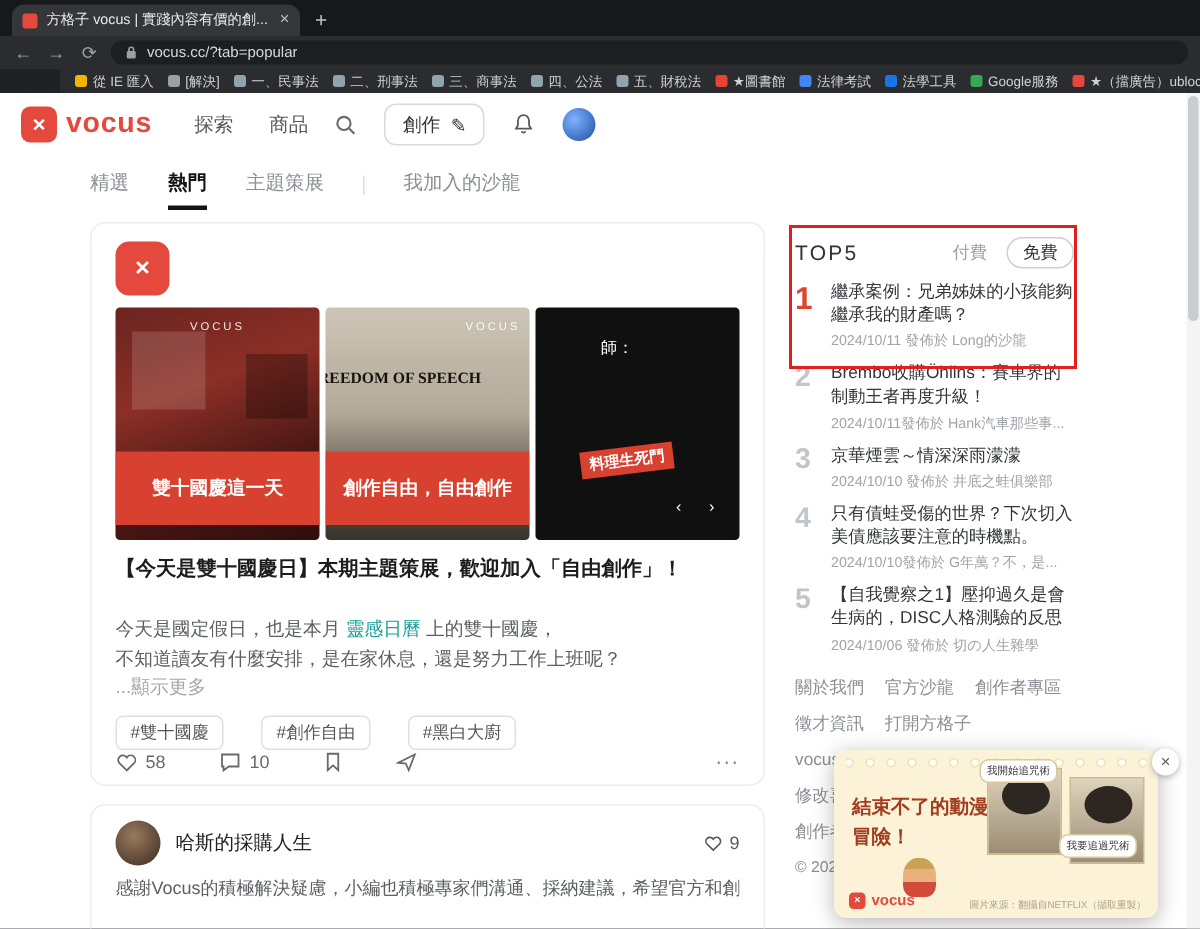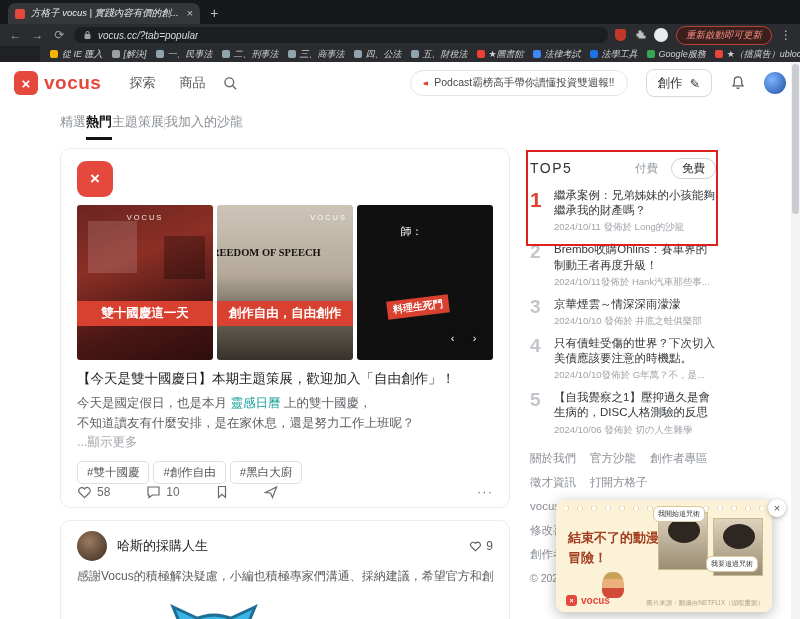--- a/index.html
+++ b/index.html
@@ -1,20 +1,20 @@
 <!DOCTYPE html>
 <html><head>
 <meta charset="utf-8">
 <style>
   * { margin:0; padding:0; box-sizing:border-box; }
   html,body { width:800px; height:619px; overflow:hidden; background:#202124;
     font-family:"Liberation Sans","DejaVu Sans",sans-serif; }
 
   
-  .chrome { position:absolute; top:0; left:0; width:800px; height:50px; background:#202124;font-style:italic; }
+  .chrome { position:absolute; top:0; left:0; width:800px; height:50px; background:#202124; }
   .tabstrip { height:24px; display:flex; align-items:flex-end; padding-left:8px; background:#17181a; }
   .tab { height:21px; width:192px; background:#35363a; border-radius:8px 8px 0 0;
          display:flex; align-items:center; padding:0 7px; gap:6px; }
   .favicon { width:10px; height:10px; border-radius:2px; background:#e5483d; flex:0 0 auto; }
   .tab-title { font-size:9.5px; color:#e8eaed; white-space:nowrap; overflow:hidden; flex:1; }
   .tab-close { color:#bdc1c6; font-size:11px; line-height:1; }
   .newtab { color:#bdc1c6; font-size:14px; margin:0 0 3px 10px; }
 
   .addressrow { height:22px; display:flex; align-items:center; padding:0 8px; gap:7px; background:#2b2c2f; }
   .nav-ico { color:#9aa0a6; font-size:12px; width:15px; text-align:center; }
@@ -45,58 +45,58 @@
   .hnav { display:flex; gap:24px; font-size:13px; color:#55585c; margin-left:10px; }
   .banner-pill { margin-left:auto; display:flex; align-items:center; gap:6px; border:1px solid #e4e4e4;
                  border-radius:15px; height:26px; padding:0 12px; font-size:10.5px; color:#46484c;
                  max-width:218px; white-space:nowrap; overflow:hidden; }
   .create-btn { display:flex; align-items:center; gap:7px; border:1px solid #d9d9d9; border-radius:8px;
                 height:28px; padding:0 11px; font-size:12.5px; color:#333; }
   .avatar { width:22px; height:22px; border-radius:50%;
             background:radial-gradient(circle at 35% 35%, #7fb3ff, #1e4fa0); }
 
   .feed-tabs { position:absolute; top:42px; left:60px; height:36px; display:flex; align-items:flex-end;
-               font-size:13px; color:#8a8f94; padding-bottom:0; }
+               gap:26px; font-size:13px; color:#8a8f94; padding-bottom:0; }
   .ftab { padding-bottom:9px; }
   .ftab.active { color:#141414; font-weight:bold; border-bottom:3px solid #141414; padding-bottom:6px; }
   .ftab-div { width:1px; height:13px; background:#ddd; margin-bottom:10px; }
 
   .feed { position:absolute; left:60px; top:86px; width:450px; }
   .card { border:1px solid #ececec; border-radius:10px; padding:12px 16px 8px; background:#fff; }
   .p-head { display:flex; align-items:center; gap:10px; height:36px; }
   .p-avatar { width:36px; height:36px; border-radius:9px; background:#e5483d; color:#fff;
               display:flex; align-items:center; justify-content:center; font-weight:bold; font-size:17px; }
   .p-name { font-size:13px; color:#222; }
   .p-date { font-size:10.5px; color:#9aa0a6; margin-top:3px; }
 
   .imgrow { margin-top:8px; display:flex; gap:4px; height:155px; position:relative; }
   .pimg { flex:1; position:relative; overflow:hidden; border-radius:3px; }
   .img1 { background:linear-gradient(160deg,#6b2420 0%,#8c2f26 35%,#4a1714 70%,#2e0e0c 100%); }
   .img-brand { position:absolute; top:8px; left:0; right:0; text-align:center; color:#fff;
                font-size:7.5px; letter-spacing:2px; opacity:.9; }
   .band { position:absolute; left:0; right:0; top:62%; background:#d8402f; color:#fff; font-weight:bold;
-          font-size:12.5px; text-align:center; padding:4px 0; white-space:nowrap; }
+          font-size:12.5px; text-align:center; padding:16px 0; white-space:nowrap; }
   .img2 { background:linear-gradient(180deg,#ccc5b7 0%,#b4a999 45%,#6a6258 72%,#37322b 100%); }
   .img2-overlay { position:absolute; top:27%; left:-5px; color:#16130f; font-weight:bold; font-size:10.5px;
                   font-family:"Liberation Serif","DejaVu Serif",serif; white-space:nowrap; }
   .img3 { background:#101010; }
   .img3-text { position:absolute; top:12%; left:32%; color:#fff; font-size:11px; }
   .img3-chip { position:absolute; top:60%; left:22%; background:#d8402f; color:#fff; font-size:10px;
                font-weight:bold; padding:2px 6px; transform:rotate(-7deg); white-space:nowrap; }
   .collage-a { position:absolute; left:8%; top:10%; width:36%; height:34%; background:rgba(255,255,255,.14); }
   .collage-b { position:absolute; right:6%; top:20%; width:30%; height:28%; background:rgba(0,0,0,.28); }
   .carousel-nav { position:absolute; right:10px; bottom:14px; display:flex; gap:5px; }
   .cnav { width:17px; height:17px; border-radius:50%; background:rgba(15,15,15,.62); color:#fff;
           font-size:11px; display:flex; align-items:center; justify-content:center; }
 
-  .p-title { margin-top:10px; font-size:13.5px; font-weight:normal; color:#1d1d1f; }
-  .p-body { margin-top:5px; font-size:12.5px; color:#5c5f63; line-height:1.6; }
+  .p-title { margin-top:10px; font-size:13.5px; font-weight:bold; color:#1d1d1f; }
+  .p-body { margin-top:21px; font-size:12.5px; color:#5c5f63; line-height:1.6; }
   .p-link { color:#18a09a; }
   .show-more { font-size:12.5px; color:#a2a6ab; margin-top:1px; }
-  .tagrow { margin-top:10px; display:flex; gap:4px; }
+  .tagrow { margin-top:10px; display:flex; gap:25px; }
   .tag { border:1px solid #e0e0e0; border-radius:5px; padding:3px 9px; font-size:11.5px; color:#555; }
   .actions { margin-top:0; display:flex; align-items:center; gap:36px; color:#66696e; font-size:12px; }
   .act { display:flex; align-items:center; gap:5px; }
   .act-more { margin-left:auto; font-size:13px; letter-spacing:1px; }
 
   .card2 { margin-top:12px; border:1px solid #ececec; border-radius:10px 10px 0 0; padding:10px 16px; }
   .p2-avatar { width:30px; height:30px; border-radius:50%;
                background:radial-gradient(circle at 40% 35%, #9a7a5e, #3a2a20); }
   .p2-like { margin-left:auto; display:flex; align-items:center; gap:4px; color:#55585c; font-size:12px; }
   .p2-body { margin-top:7px; font-size:12px; color:#5c5f63; white-space:nowrap; overflow:hidden; }
@@ -174,29 +174,20 @@
     <span class="nav-ico">←</span>
     <span class="nav-ico">→</span>
     <span class="nav-ico">⟳</span>
     <div class="urlbar">
       <svg class="ico" width="9" height="10" viewBox="0 0 9 10">
         <rect x="1.5" y="4" width="6" height="5" rx="1" fill="#9aa0a6"></rect>
         <path d="M3 4V3a1.5 1.5 0 0 1 3 0v1" fill="none" stroke="#9aa0a6" stroke-width="1.1"></path>
       </svg>
       <span class="url">vocus.cc/?tab=popular</span>
     </div>
-    <div class="right-cluster">
-      <span class="ext-shield"></span>
-      <svg class="ico" width="12" height="12" viewBox="0 0 12 12">
-        <path d="M4.5 1.5h3v2h2v3h2v3h-7v-2h-2v-3h2z" fill="#bdc1c6"></path>
-      </svg>
-      <span class="profile-dot"></span>
-      <span class="update-pill">重新啟動即可更新</span>
-      <span class="kebab">⋮</span>
-    </div>
   </div>
 
   <div class="bookmarksrow">
     <span class="bm">
         <span class="bm-ico" style="background: rgb(244, 180, 0);"></span>
         <span>從 IE 匯入</span>
       </span>
     <span class="bm">
         <span class="bm-ico" style="background: rgb(154, 160, 166);"></span>
         <span>[解決]</span>
@@ -252,26 +243,20 @@
       <span class="logo-text">vocus</span>
     </div>
     <div class="hnav">
       <span>探索</span>
       <span>商品</span>
     </div>
     <svg class="ico" width="15" height="15" viewBox="0 0 15 15">
       <circle cx="6.3" cy="6.3" r="4.4" fill="none" stroke="#66696e" stroke-width="1.4"></circle>
       <line x1="9.7" y1="9.7" x2="13.2" y2="13.2" stroke="#66696e" stroke-width="1.4"></line>
     </svg>
-    <div class="banner-pill">
-      <svg class="ico" width="11" height="11" viewBox="0 0 11 11">
-        <path d="M1 4.2v2.6l1.8.5v1.3c0 .6 1.5.6 1.5 0V7.7L10 9.6V1.4z" fill="#e0402f"></path>
-      </svg>
-      <span>Podcast霸榜高手帶你讀懂投資雙週報!!</span>
-    </div>
     <div class="create-btn">
       <span>創作</span>
       <span>✎</span>
     </div>
     <svg class="ico" width="16" height="16" viewBox="0 0 16 16">
       <path d="M8 1.8c-2.2 0-3.7 1.6-3.7 3.8v2.9L3 10.8h10l-1.3-2.3V5.6C11.7 3.4 10.2 1.8 8 1.8z" fill="none" stroke="#55585c" stroke-width="1.2"></path>
       <path d="M6.7 12.5a1.4 1.4 0 0 0 2.6 0" fill="none" stroke="#55585c" stroke-width="1.2"></path>
     </svg>
     <span class="avatar"></span>
   </div>

